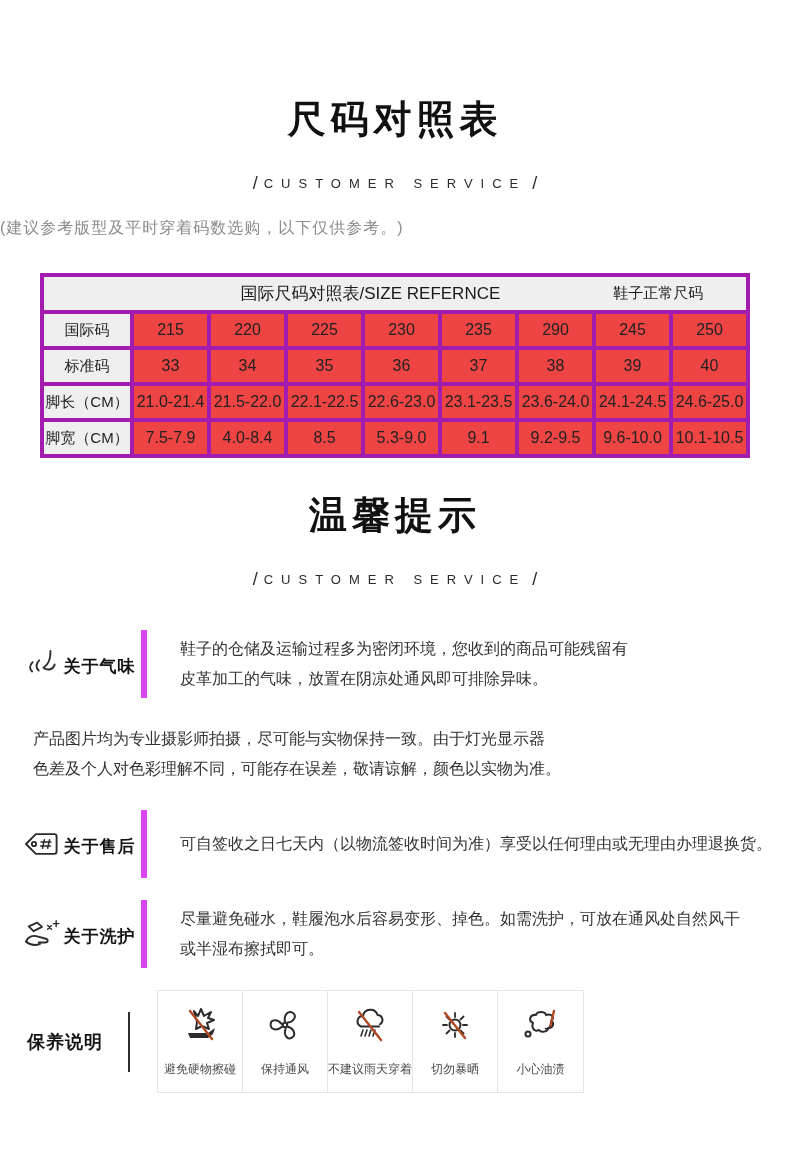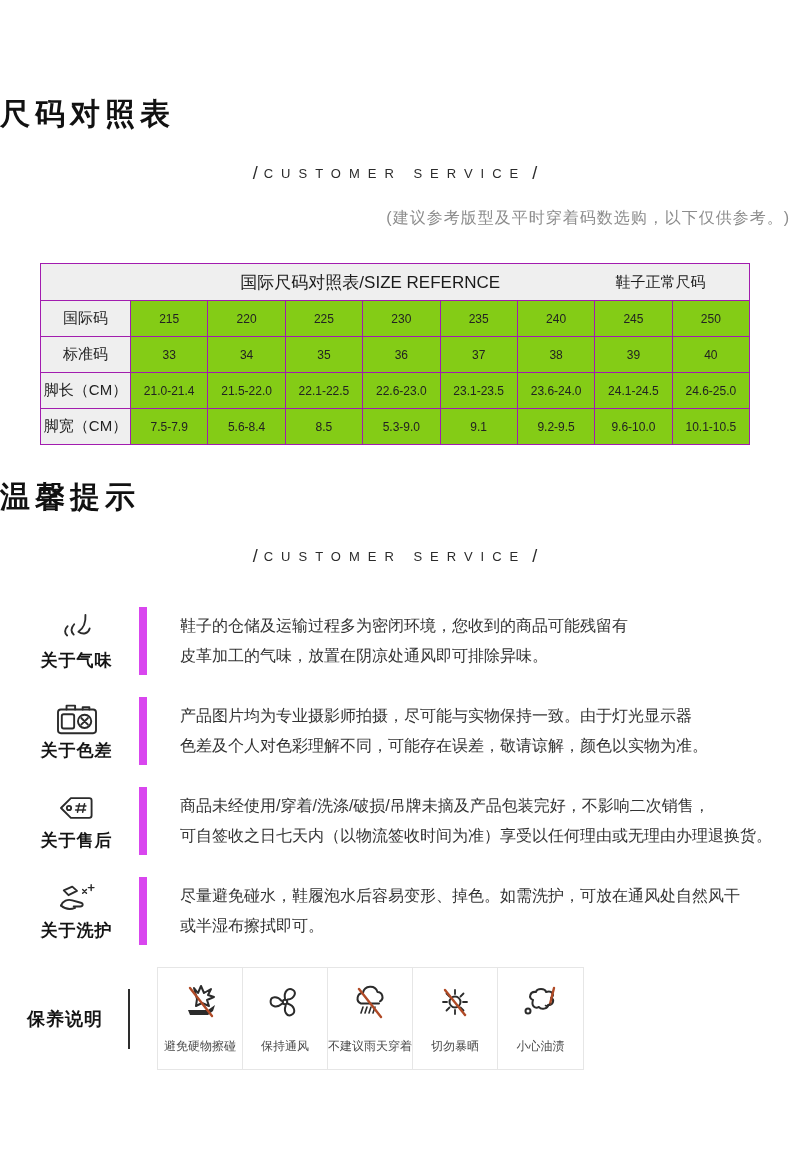--- a/index.html
+++ b/index.html
@@ -6,56 +6,56 @@
   html, body { background: #ffffff; }
   body {
     width: 790px;
     font-family: "Liberation Sans", "DejaVu Sans", sans-serif;
     color: #222;
   }
   .page { width: 790px; height: 1166px; overflow: hidden; background: #fff; }
 
   
   .section-title {
-    text-align: left;
-    font-size: 30px;
+    text-align: center;
+    font-size: 38px;
     font-weight: 700;
     letter-spacing: 5px;
     color: #111;
   }
   .size-title { padding-top: 94px; }
   .tips-title { margin-top: 32px; }
   .cs-line {
     margin-top: 28px;
     text-align: center;
     font-size: 13px;
     font-weight: 500;
     letter-spacing: 8px;
     color: #2b2b2b;
     white-space: nowrap;
   }
   .cs-line .slash { font-size: 18px; font-weight: 400; letter-spacing: 0; vertical-align: -1px; }
   .cs-line .cs-text { margin: 0 6px; }
   .note-line {
     margin-top: 24px;
-    text-align: right;
+    text-align: left;
     font-size: 16px;
     color: #8c8c8c;
     letter-spacing: 1px;
   }
 
   
   table.size-table {
     width: 710px;
     margin: 34px auto 0 auto;
     border-collapse: collapse;
     table-layout: fixed;
   }
   .size-table th, .size-table td {
-    border: 1px solid #a21caf;
+    border: 4px solid #a21caf;
     height: 36px;
     text-align: center;
     vertical-align: middle;
     font-weight: 400;
   }
   .size-table col.label-col { width: 90px; }
   .size-table thead th {
     background: #efefef;
     position: relative;
     height: 37px;
@@ -68,36 +68,36 @@
   .th-sub {
     position: absolute; left: 75%; top: 0; width: 25%; height: 100%;
     display: flex; align-items: center; justify-content: center;
     font-size: 15px; font-weight: 500; color: #1a1a1a;
   }
   .size-table .row-label {
     background: #efefef;
     font-size: 15px;
     color: #222;
   }
-  .size-table td { font-size: 12px; color: #222; background: #84cc16; }
+  .size-table td { font-size: 16px; color: #222; background: #ef4444; }
 
   
   .tips-wrap { margin-top: 40px; }
   .tip-row {
     display: flex;
     align-items: stretch;
     min-height: 68px;
     margin-bottom: 22px;
   }
   .tip-side {
     width: 147px;
     flex: 0 0 147px;
-    border-right: 8px solid #d946ef;
-    display: flex;
-    flex-direction: column;
+    border-right: 6px solid #d946ef;
+    display: flex;
+    flex-direction: row;
     align-items: center;
     justify-content: center;
     padding-left: 14px;
   }
   .tip-icon { display: flex; align-items: center; justify-content: center; height: 34px; }
   .tip-icon svg { stroke: #2b2b2b; fill: none; stroke-width: 2; stroke-linecap: round; stroke-linejoin: round; }
   .tip-label {
     margin-top: 4px;
     font-size: 17px;
     font-weight: 700;
@@ -190,21 +190,21 @@
       </tr>
     </thead>
     <tbody>
       <tr>
         <td class="row-label">国际码</td>
         <td>215</td>
         <td>220</td>
         <td>225</td>
         <td>230</td>
         <td>235</td>
-        <td>240</td>
+        <td>290</td>
         <td>245</td>
         <td>250</td>
       </tr>
       <tr>
         <td class="row-label">标准码</td>
         <td>33</td>
         <td>34</td>
         <td>35</td>
         <td>36</td>
         <td>37</td>
@@ -219,21 +219,21 @@
         <td>22.1-22.5</td>
         <td>22.6-23.0</td>
         <td>23.1-23.5</td>
         <td>23.6-24.0</td>
         <td>24.1-24.5</td>
         <td>24.6-25.0</td>
       </tr>
       <tr>
         <td class="row-label">脚宽（CM）</td>
         <td>7.5-7.9</td>
-        <td>5.6-8.4</td>
+        <td>4.0-8.4</td>
         <td>8.5</td>
         <td>5.3-9.0</td>
         <td>9.1</td>
         <td>9.2-9.5</td>
         <td>9.6-10.0</td>
         <td>10.1-10.5</td>
       </tr>
     </tbody>
   </table>
 
@@ -256,52 +256,38 @@
         </div>
         <div class="tip-label">关于气味</div>
       </div>
       <div class="tip-body">
         <div class="tip-line">鞋子的仓储及运输过程多为密闭环境，您收到的商品可能残留有</div>
         <div class="tip-line">皮革加工的气味，放置在阴凉处通风即可排除异味。</div>
       </div>
     </div>
 
     <div class="tip-row">
-      <div class="tip-side">
-        <div class="tip-icon">
-          <svg width="48" height="38" viewBox="0 0 48 40">
-            <rect x="4" y="11" width="40" height="25" rx="3"></rect>
-            <path d="M13 11 v-4 h9 v4"></path>
-            <path d="M30 11 v-2.5 h7 v2.5"></path>
-            <rect x="8" y="16" width="13" height="15" rx="2"></rect>
-            <circle cx="32" cy="23.5" r="7"></circle>
-            <path d="M28.5 20 l7 7 M35.5 20 l-7 7"></path>
-          </svg>
-        </div>
-        <div class="tip-label">关于色差</div>
-      </div>
       <div class="tip-body">
         <div class="tip-line">产品图片均为专业摄影师拍摄，尽可能与实物保持一致。由于灯光显示器</div>
         <div class="tip-line">色差及个人对色彩理解不同，可能存在误差，敬请谅解，颜色以实物为准。</div>
       </div>
     </div>
 
     <div class="tip-row">
       <div class="tip-side">
         <div class="tip-icon">
           <svg width="44" height="32" viewBox="0 0 44 34">
             <path d="M5 17 L15.5 6.5 H35 a2.5 2.5 0 0 1 2.5 2.5 V25 a2.5 2.5 0 0 1 -2.5 2.5 H15.5 Z"></path>
             <circle cx="13.5" cy="17" r="2.3"></circle>
             <path d="M24.5 12.5 L22.5 21.5 M30 12.5 L28 21.5 M21 15 h10.5 M20.5 19 h10.5" stroke-width="1.6"></path>
           </svg>
         </div>
         <div class="tip-label">关于售后</div>
       </div>
       <div class="tip-body">
-        <div class="tip-line">商品未经使用/穿着/洗涤/破损/吊牌未摘及产品包装完好，不影响二次销售，</div>
         <div class="tip-line">可自签收之日七天内（以物流签收时间为准）享受以任何理由或无理由办理退换货。</div>
       </div>
     </div>
 
     <div class="tip-row">
       <div class="tip-side">
         <div class="tip-icon">
           <svg width="44" height="34" viewBox="0 0 44 36">
             <path d="M8 10 l9 -4 l5 4.5 l-9 4.5 z"></path>
             <path d="M5 26 c2 -5 7 -7 12 -5.5 l9 2.5 c3 1 2.5 4 -0.5 4 h-7"></path>

